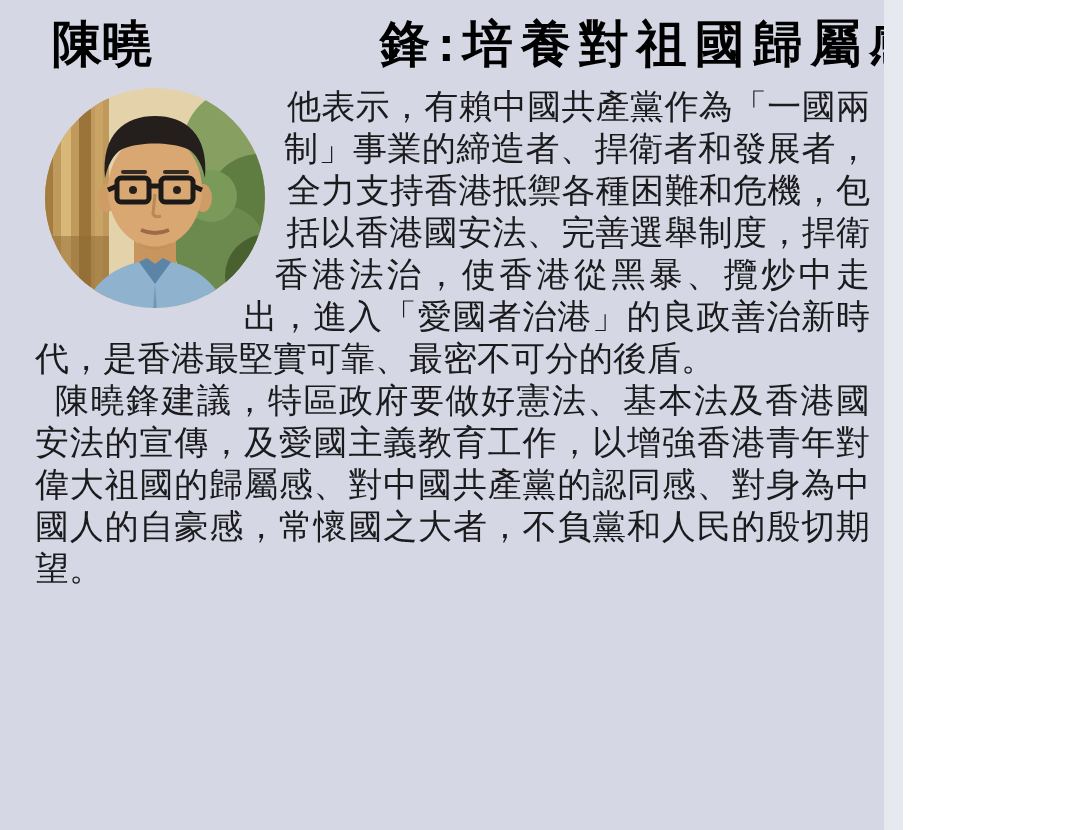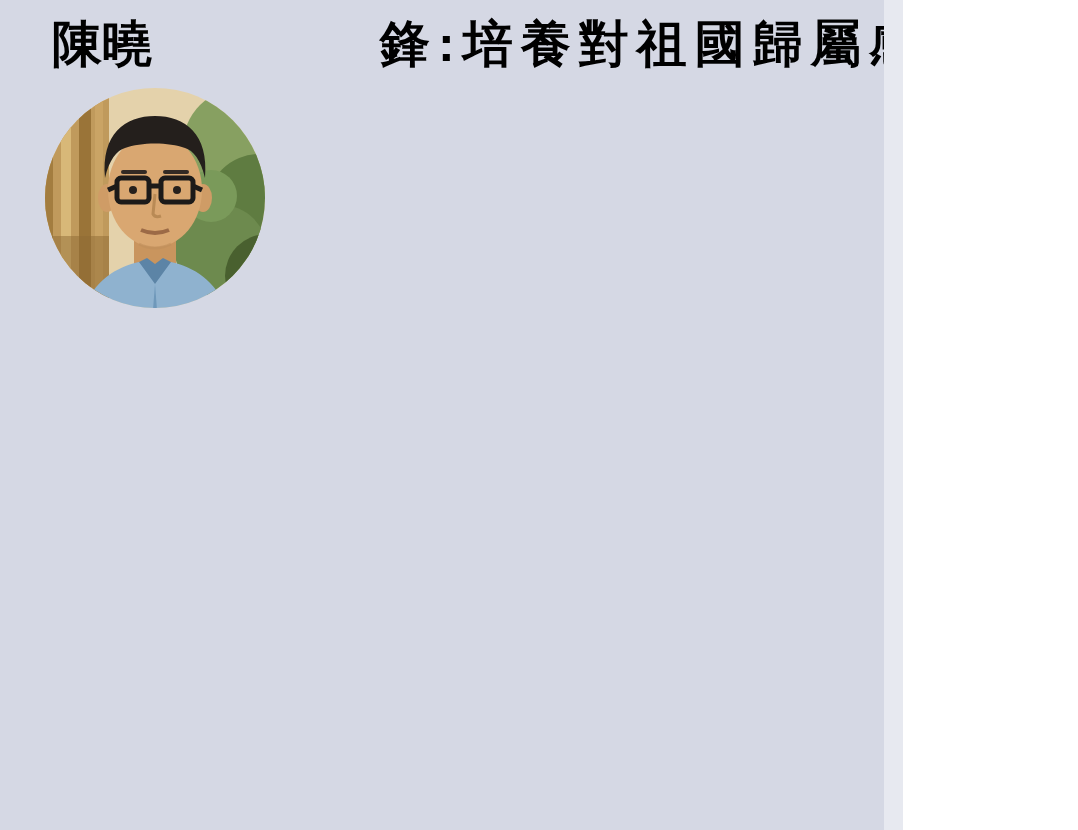--- a/index.html
+++ b/index.html
@@ -119,16 +119,18 @@
 
             <path d="M106 144 Q120 150 134 144" fill="none" stroke="#9c6a46" stroke-width="4"></path>
 
             <path d="M104 158 Q120 166 136 158" fill="none" stroke="#c08f5c" stroke-width="3" opacity="0.6"></path>
           </g>
         </g>
       </svg>
     </div>
 
 
+    <p class="p-indent">他表示，有賴中國共產黨作為「一國兩制」事業的締造者、捍衛者和發展者，全力支持香港抵禦各種困難和危機，包括以香港國安法、完善選舉制度，捍衛香港法治，使香港從黑暴、攬炒中走出，進入「愛國者治港」的良政善治新時代，是香港最堅實可靠、最密不可分的後盾。</p>
 
+    <p class="p-indent">陳曉鋒建議，特區政府要做好憲法、基本法及香港國安法的宣傳，及愛國主義教育工作，以增強香港青年對偉大祖國的歸屬感、對中國共產黨的認同感、對身為中國人的自豪感，常懷國之大者，不負黨和人民的殷切期望。</p>
 
   </div>
 </div>
 
 </body></html>

